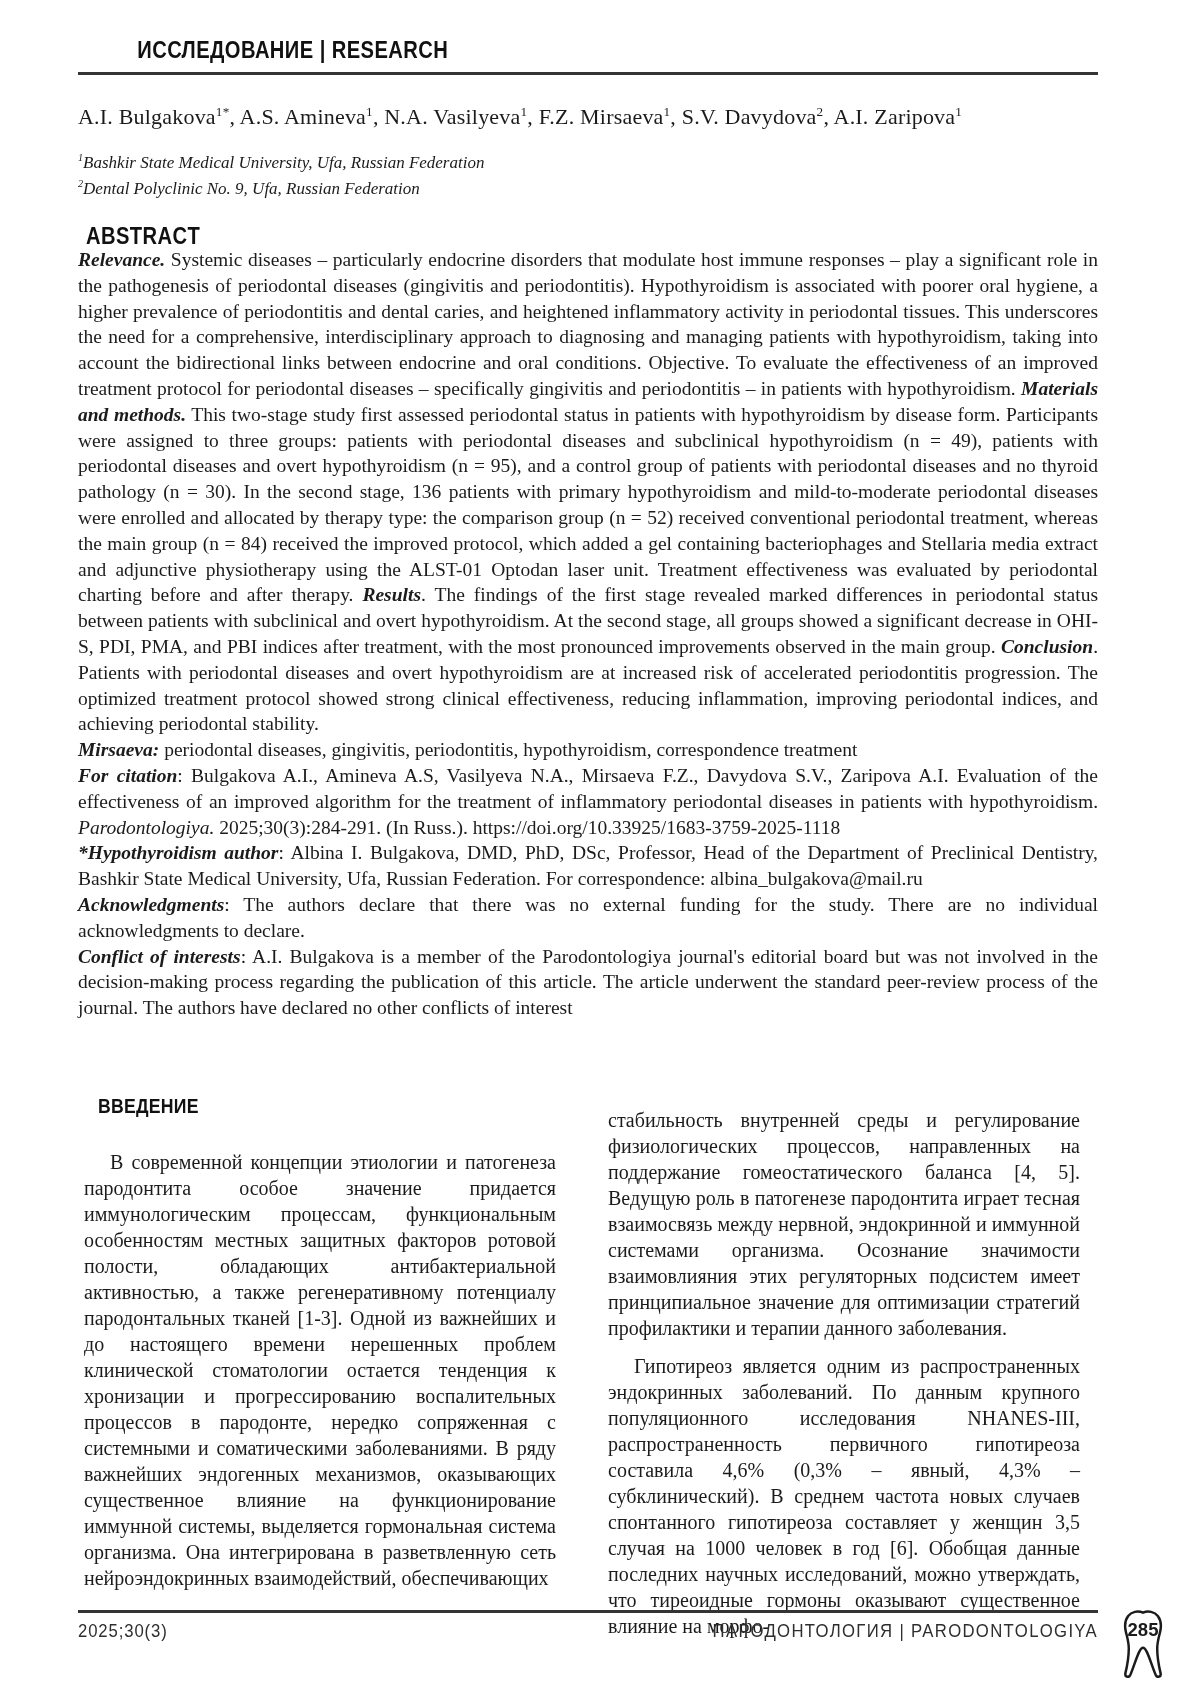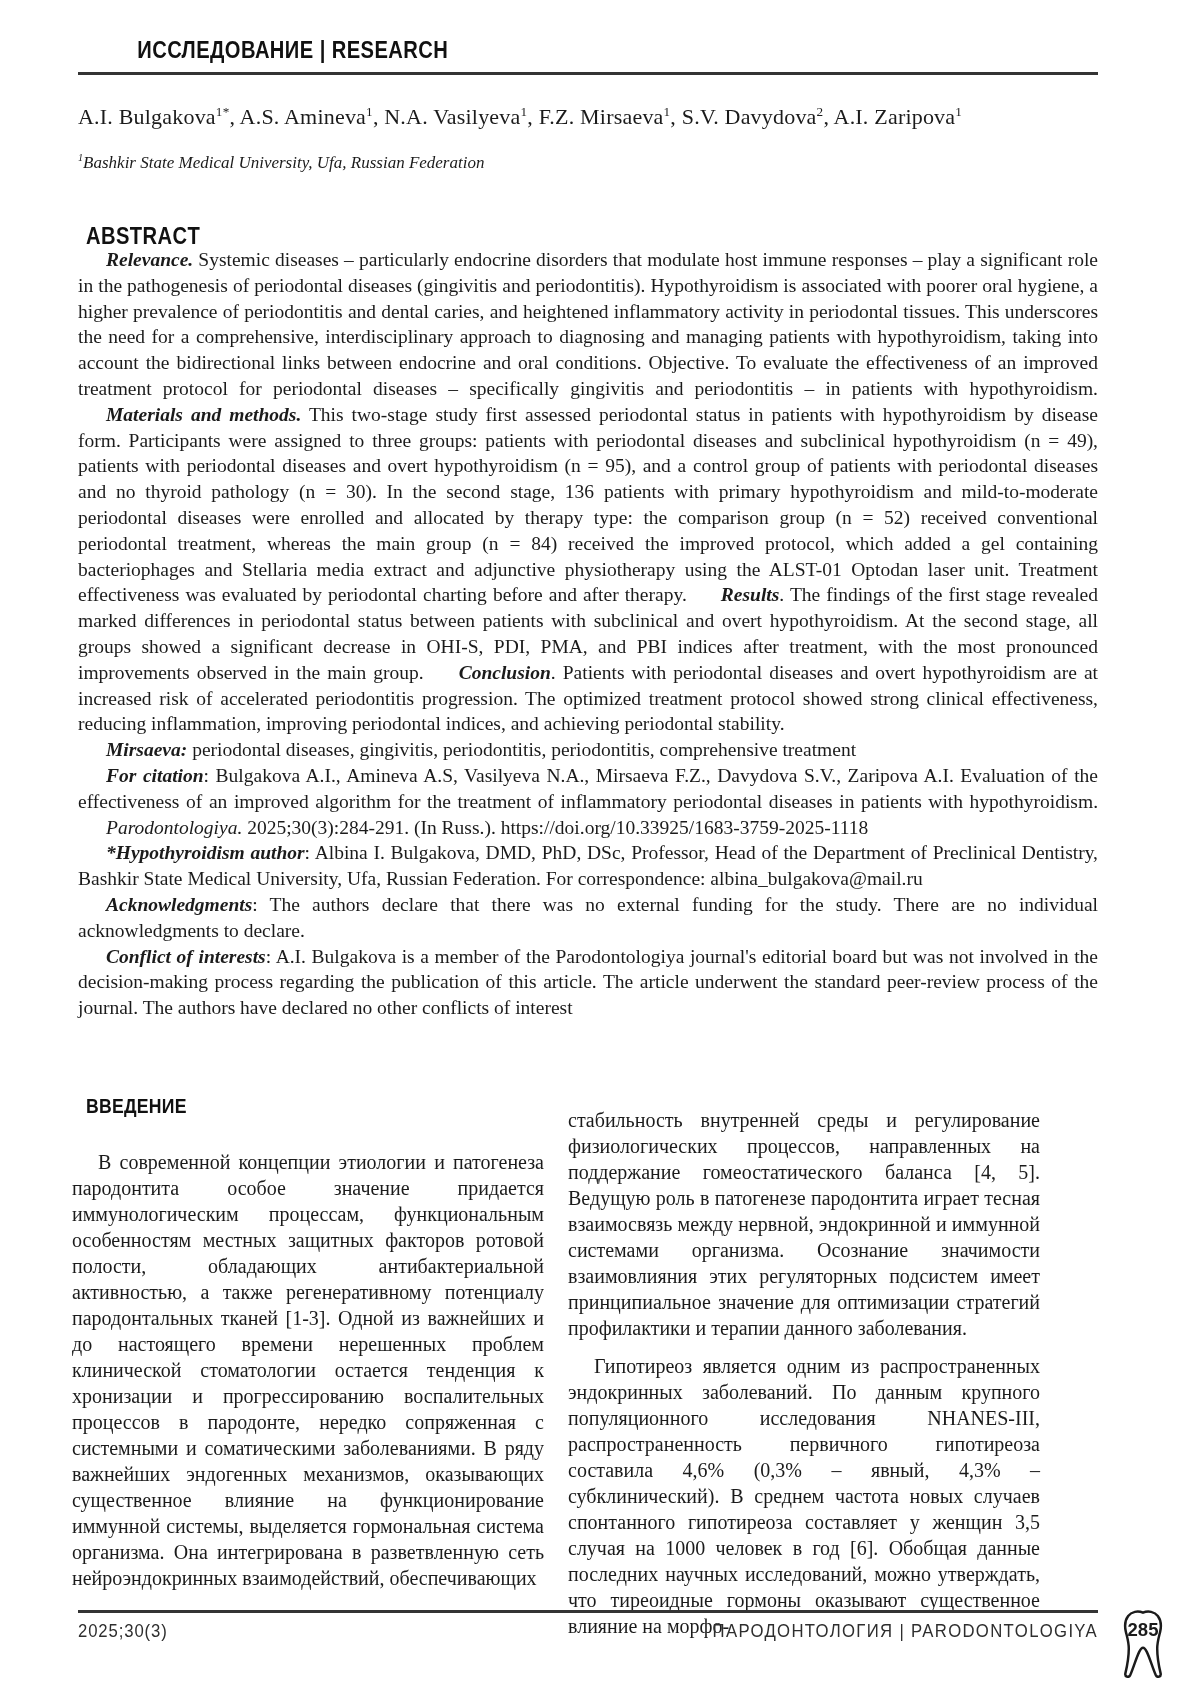--- a/index.html
+++ b/index.html
@@ -2,21 +2,21 @@
 <html lang="en"><head>
 <meta charset="utf-8">
 <style>
   html,body{margin:0;padding:0;}
   body{
     width:1200px;height:1697px;position:relative;overflow:hidden;
     background:#ffffff;color:#1b1b1b;
     font-family:"Liberation Serif", serif;
   }
   .b{font-weight:bold;}
-  .i{font-style:italic;margin-left:28px;}
+  .i{font-style:italic;}
   sup{font-size:60%;line-height:0;vertical-align:super;}
 
   
   .cond{
     font-family:"Liberation Sans", sans-serif;
     font-weight:700;
     display:inline-block;
     transform:scaleX(0.84);
     white-space:nowrap;
     color:#111;
@@ -42,22 +42,22 @@
   .h-abstract{position:absolute;top:214px;left:78px;margin:8px;}
   .h-abstract .cond{transform-origin:0 50%;font-size:24px;letter-spacing:0.5px;}
 
   .abstract{
     position:absolute;top:247px;left:78px;width:1020px;
     font-size:19.5px;line-height:25.8px;
   }
   .abstract p{margin:0;text-align:justify;}
 
   .intro{
-    position:absolute;top:1095px;left:60px;width:1020px;
-    display:flex;
+    position:absolute;top:1095px;left:72px;width:1020px;
+    display:flex;gap:28px;
     font-size:20px;line-height:26px;
   }
   .intro .col{width:496px;}
   .h-intro{margin:0 0 0 26px;line-height:20px;}
   .h-intro .cond{transform-origin:0 50%;font-size:21px;letter-spacing:0.3px;}
   .intro .col-left .paras{margin-top:33px;}
   .intro p{margin:12px;text-align:justify;}
   .intro p.indent{text-indent:26px;}
 
   .f-text{
@@ -82,29 +82,30 @@
 
   <div class="kicker">
     <span class="cond">ИССЛЕДОВАНИЕ | RESEARCH</span>
   </div>
   <div class="rule rule-top"></div>
 
   <div class="authors"><span>A.I. Bulgakova</span><sup>1*</sup><span>, A.S. Amineva</span><sup>1</sup><span>, N.A. Vasilyeva</span><sup>1</sup><span>, F.Z. Mirsaeva</span><sup>1</sup><span>, S.V. Davydova</span><sup>2</sup><span>, A.I. Zaripova</span><sup>1</sup></div>
 
   <div class="affiliations">
       <p><sup>1</sup><span>Bashkir State Medical University, Ufa, Russian Federation</span></p>
+      <p><sup>2</sup><span>Dental Polyclinic No. 9, Ufa, Russian Federation</span></p>
     </div>
 
   <h2 class="h-abstract">
     <span class="cond">ABSTRACT</span>
   </h2>
 
   <div class="abstract">
       <p><span class="b i">Relevance.</span><span> Systemic diseases – particularly endocrine disorders that modulate host immune responses – play a significant role in the pathogenesis of periodontal diseases (gingivitis and periodontitis). Hypothyroidism is associated with poorer oral hygiene, a higher prevalence of periodontitis and dental caries, and heightened inflammatory activity in periodontal tissues. This underscores the need for a comprehensive, interdisciplinary approach to diagnosing and managing patients with hypothyroidism, taking into account the bidirectional links between endocrine and oral conditions. Objective. To evaluate the effectiveness of an improved treatment protocol for periodontal diseases – specifically gingivitis and periodontitis – in patients with hypothyroidism. </span><span class="b i">Materials and methods.</span><span> This two-stage study first assessed periodontal status in patients with hypothyroidism by disease form. Participants were assigned to three groups: patients with periodontal diseases and subclinical hypothyroidism (n = 49), patients with periodontal diseases and overt hypothyroidism (n = 95), and a control group of patients with periodontal diseases and no thyroid pathology (n = 30). In the second stage, 136 patients with primary hypothyroidism and mild-to-moderate periodontal diseases were enrolled and allocated by therapy type: the comparison group (n = 52) received conventional periodontal treatment, whereas the main group (n = 84) received the improved protocol, which added a gel containing bacteriophages and Stellaria media extract and adjunctive physiotherapy using the ALST-01 Optodan laser unit. Treatment effectiveness was evaluated by periodontal charting before and after therapy. </span><span class="b i">Results</span><span>. The findings of the first stage revealed marked differences in periodontal status between patients with subclinical and overt hypothyroidism. At the second stage, all groups showed a significant decrease in OHI-S, PDI, PMA, and PBI indices after treatment, with the most pronounced improvements observed in the main group. </span><span class="b i">Conclusion</span><span>. Patients with periodontal diseases and overt hypothyroidism are at increased risk of accelerated periodontitis progression. The optimized treatment protocol showed strong clinical effectiveness, reducing inflammation, improving periodontal indices, and achieving periodontal stability.</span></p>
-      <p><span class="b i">Mirsaeva:</span><span> periodontal diseases, gingivitis, periodontitis, periodontitis, comprehensive treatment</span></p>
+      <p><span class="b i">Mirsaeva:</span><span> periodontal diseases, gingivitis, periodontitis, hypothyroidism, correspondence treatment</span></p>
       <p><span class="b i">For citation</span><span>: Bulgakova A.I., Amineva A.S, Vasilyeva N.A., Mirsaeva F.Z., Davydova S.V., Zaripova A.I. Evaluation of the effectiveness of an improved algorithm for the treatment of inflammatory periodontal diseases in patients with hypothyroidism. </span><span class="i">Parodontologiya.</span><span> 2025;30(3):284-291. (In Russ.). https://doi.org/10.33925/1683-3759-2025-1118</span></p>
       <p><span class="b i">*Hypothyroidism author</span><span>: Albina I. Bulgakova, DMD, PhD, DSc, Professor, Head of the Department of Preclinical Dentistry, Bashkir State Medical University, Ufa, Russian Federation. For correspondence: albina_bulgakova@mail.ru</span></p>
       <p><span class="b i">Acknowledgments</span><span>: The authors declare that there was no external funding for the study. There are no individual acknowledgments to declare.</span></p>
       <p><span class="b i">Conflict of interests</span><span>: A.I. Bulgakova is a member of the Parodontologiya journal's editorial board but was not involved in the decision-making process regarding the publication of this article. The article underwent the standard peer-review process of the journal. The authors have declared no other conflicts of interest</span></p>
     </div>
 
   <section class="intro">
     <div class="col col-left">
       <h3 class="h-intro">
         <span class="cond">ВВЕДЕНИЕ</span>

